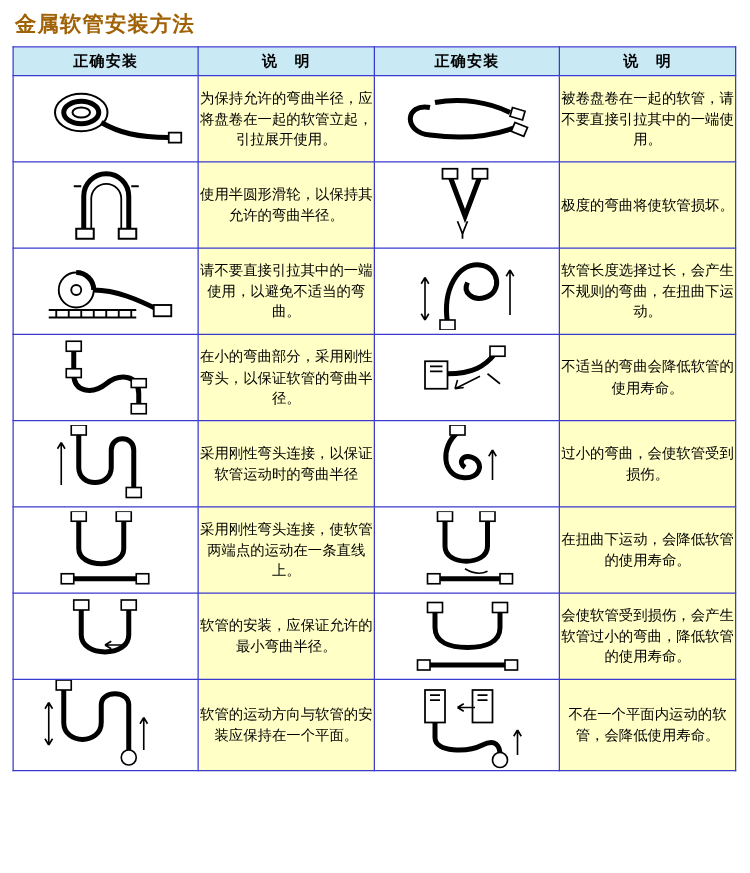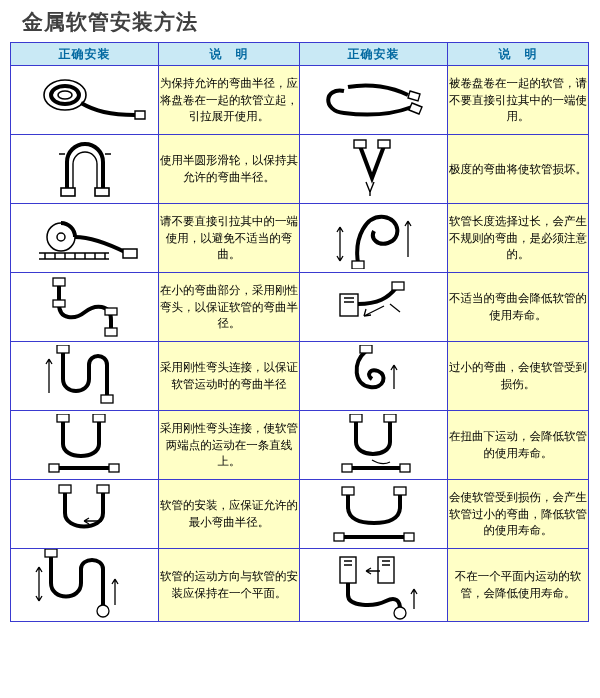--- a/index.html
+++ b/index.html
@@ -15,41 +15,41 @@
     overflow: hidden;
   }
   .page {
     width: 600px;
     height: 698px;
     position: relative;
     box-sizing: border-box;
     padding: 6px 10px 4px 10px;
   }
   .page-title {
-    font-size: 21px;
+    font-size: 17px;
     font-weight: bold;
     letter-spacing: 1px;
-    margin: 2px 0 6px 12px;
-    color: #404040;
+    margin: 2px 0 6px 2px;
+    color: #a16207;
   }
   table.hose-table {
     border-collapse: collapse;
     width: 578px;
     table-layout: fixed;
     border: 1px solid #2b2bbb;
   }
   table.hose-table td,
   table.hose-table th {
     border: 1px solid #3a3ad0;
     padding: 0;
     vertical-align: middle;
   }
   thead th {
     background: #c9e9f5;
-    color: #0369a1;
+    color: #000000;
     font-size: 12px;
     font-weight: bold;
     height: 22px;
     letter-spacing: 1px;
   }
   col.img-col { width: 148px; }
   col.txt-col { width: 141px; }
 
   td.img-cell {
     background: #ffffff;
@@ -171,21 +171,21 @@
             <g fill="none" stroke="#000" stroke-width="4">
               <path d="M54 56 C 50 30, 62 8, 80 10 C 96 12, 98 32, 84 36 C 74 39, 66 32, 70 24"></path>
             </g>
             <g fill="none" stroke="#000" stroke-width="1.3">
               <rect x="48" y="54" width="12" height="8" fill="#fff"></rect>
               <path d="M36 20 v34 M36 20 l-3 5 M36 20 l3 5 M36 54 l-3 -5 M36 54 l3 -5"></path>
               <path d="M104 14 v36 M104 14 l-3 5 M104 14 l3 5"></path>
             </g>
           </svg>
         </td>
-        <td class="txt-cell">软管长度选择过长，会产生不规则的弯曲，是必须注意的。</td>
+        <td class="txt-cell">软管长度选择过长，会产生不规则的弯曲，在扭曲下运动。</td>
       </tr>
 
       <tr>
         <td class="img-cell">
           <svg class="fig" width="140" height="62" viewBox="0 0 140 62">
             <g fill="none" stroke="#000" stroke-width="4">
               <path d="M44 8 L44 28 C 44 44, 60 44, 70 36 C 80 28, 96 28, 96 44 L96 56"></path>
             </g>
             <g fill="none" stroke="#000" stroke-width="1.3">
               <rect x="38" y="2" width="12" height="8" fill="#fff"></rect>

